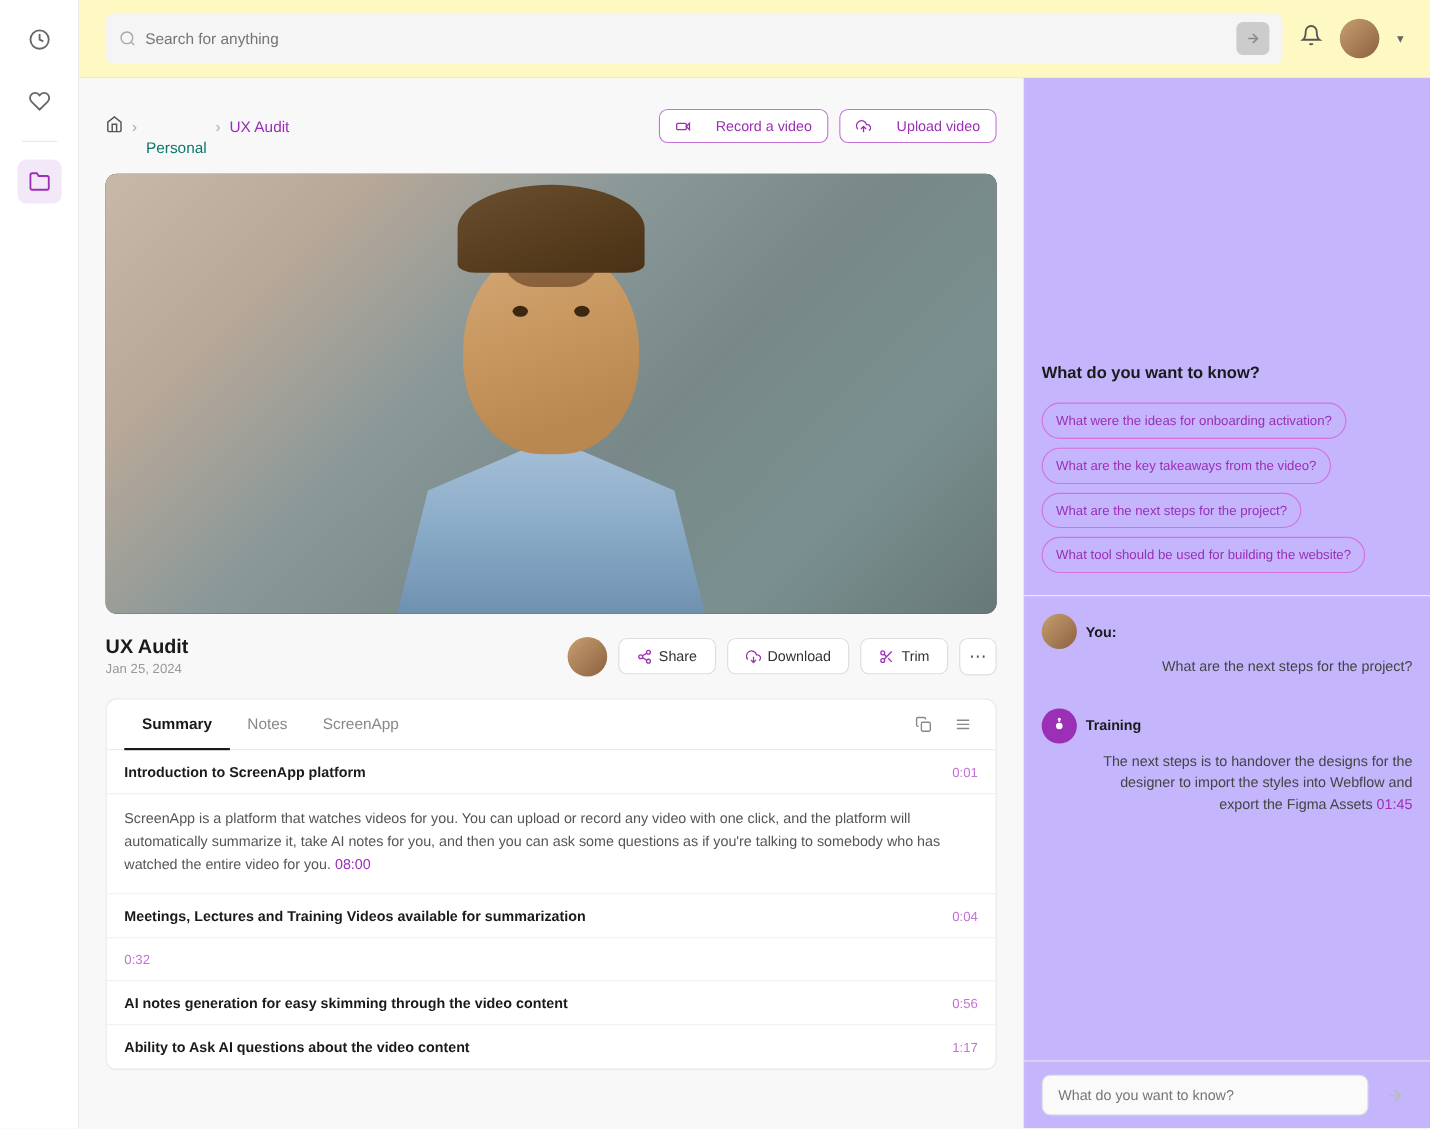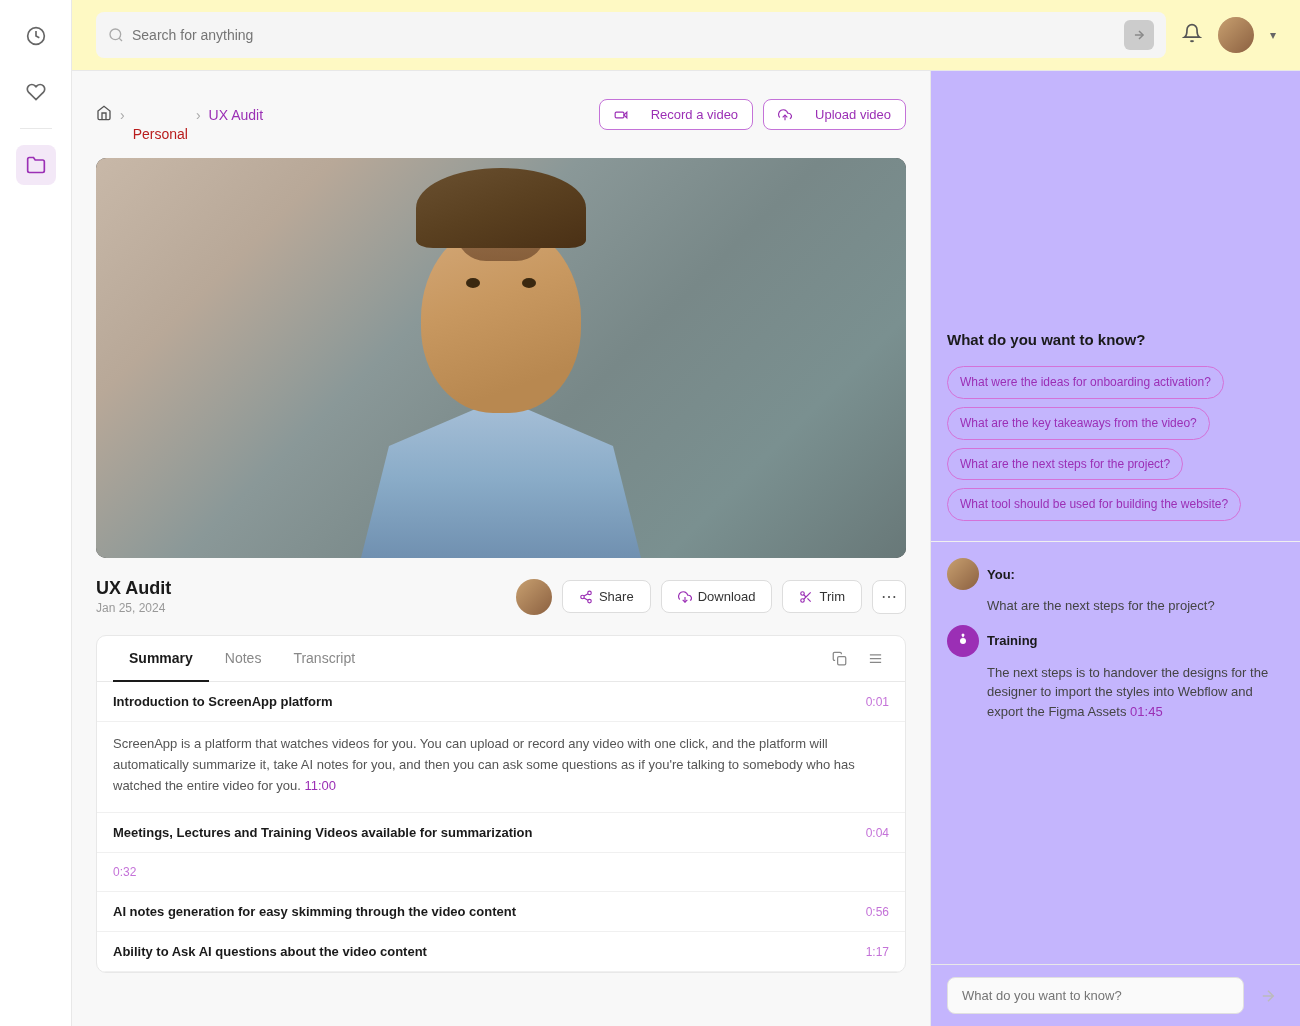--- a/index.html
+++ b/index.html
@@ -141,21 +141,21 @@
     }
     .breadcrumb-left {
       display: flex;
       align-items: center;
       gap: 8px;
     }
     .breadcrumb-sep {
       color: #aaa;
     }
     .breadcrumb-link {
-      color: #b91c1c;
+      color: #0f766e;
       cursor: pointer;
       margin-top: 39px;
     }
     .breadcrumb-current {
       color: #9b2fb5;
       font-weight: 500;
       cursor: pointer;
     }
     .breadcrumb-actions {
       display: flex;
@@ -431,21 +431,22 @@
       line-height: 1.4;
     }
 
     
     .chat-messages {
       flex: 1;
       overflow-y: auto;
       padding: 16px;
       display: flex;
       flex-direction: column;
-      gap: 9px;
+      gap: 28px;
+      text-align: right;
     }
     .chat-message {
       display: flex;
       flex-direction: column;
       gap: 6px;
     }
     .chat-sender {
       display: flex;
       align-items: center;
       gap: 8px;
@@ -661,21 +662,21 @@
             <span>Trim</span>
           </button>
           <div class="btn-more">⋯</div>
         </div>
       </div>
 
       <div class="tabs-container">
         <div class="tabs-header">
           <div class="tab-item active">Summary</div>
           <div class="tab-item">Notes</div>
-          <div class="tab-item">Transcript</div>
+          <div class="tab-item">ScreenApp</div>
           <div class="tabs-tools">
             <div class="tab-tool-icon">
               <svg width="15" height="15" viewBox="0 0 24 24" fill="none" stroke="#888" stroke-width="2">
                   <rect x="9" y="9" width="13" height="13" rx="2"></rect>
                   <path d="M5 15H4a2 2 0 0 1-2-2V4a2 2 0 0 1 2-2h9a2 2 0 0 1 2 2v1"></path>
                 </svg>
             </div>
             <div class="tab-tool-icon">
               <svg width="15" height="15" viewBox="0 0 24 24" fill="none" stroke="#888" stroke-width="2">
                   <line x1="3" y1="12" x2="21" y2="12"></line>
@@ -686,21 +687,21 @@
           </div>
         </div>
 
         <div class="summary-content">
 
           <div class="summary-row">
             <span class="summary-row-title">Introduction to ScreenApp platform</span>
             <span class="summary-timestamp">0:01</span>
           </div>
           <div class="summary-body">
-            <p>ScreenApp is a platform that watches videos for you. You can upload or record any video with one click, and the platform will automatically summarize it, take AI notes for you, and then you can ask some questions as if you're talking to somebody who has watched the entire video for you. <a href="#">11:00</a></p>
+            <p>ScreenApp is a platform that watches videos for you. You can upload or record any video with one click, and the platform will automatically summarize it, take AI notes for you, and then you can ask some questions as if you're talking to somebody who has watched the entire video for you. <a href="#">08:00</a></p>
           </div>
 
           <div class="summary-row">
             <span class="summary-row-title">Meetings, Lectures and Training Videos available for summarization</span>
             <span class="summary-timestamp">0:04</span>
           </div>
           <div class="summary-row">
             <span class="summary-timestamp">0:32</span>
           </div>
           <div class="summary-row">

